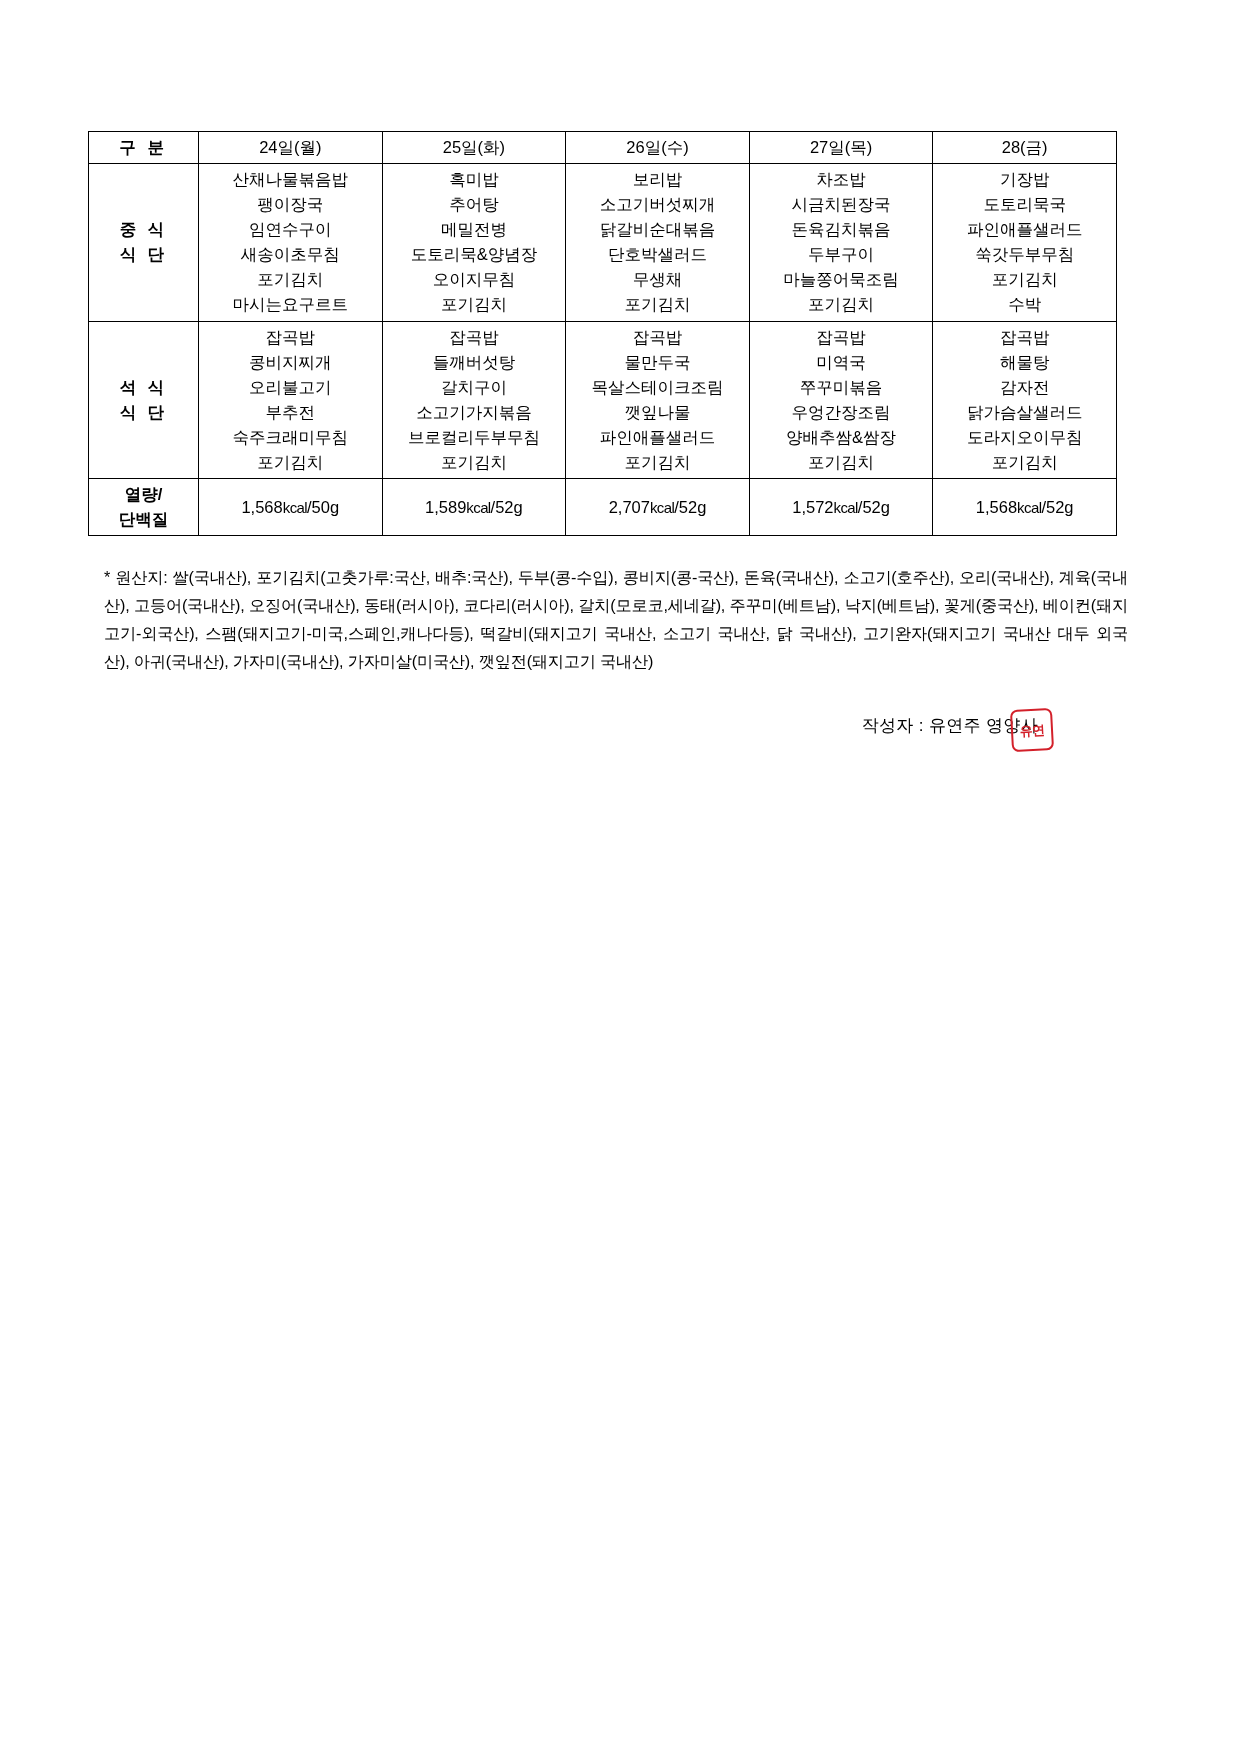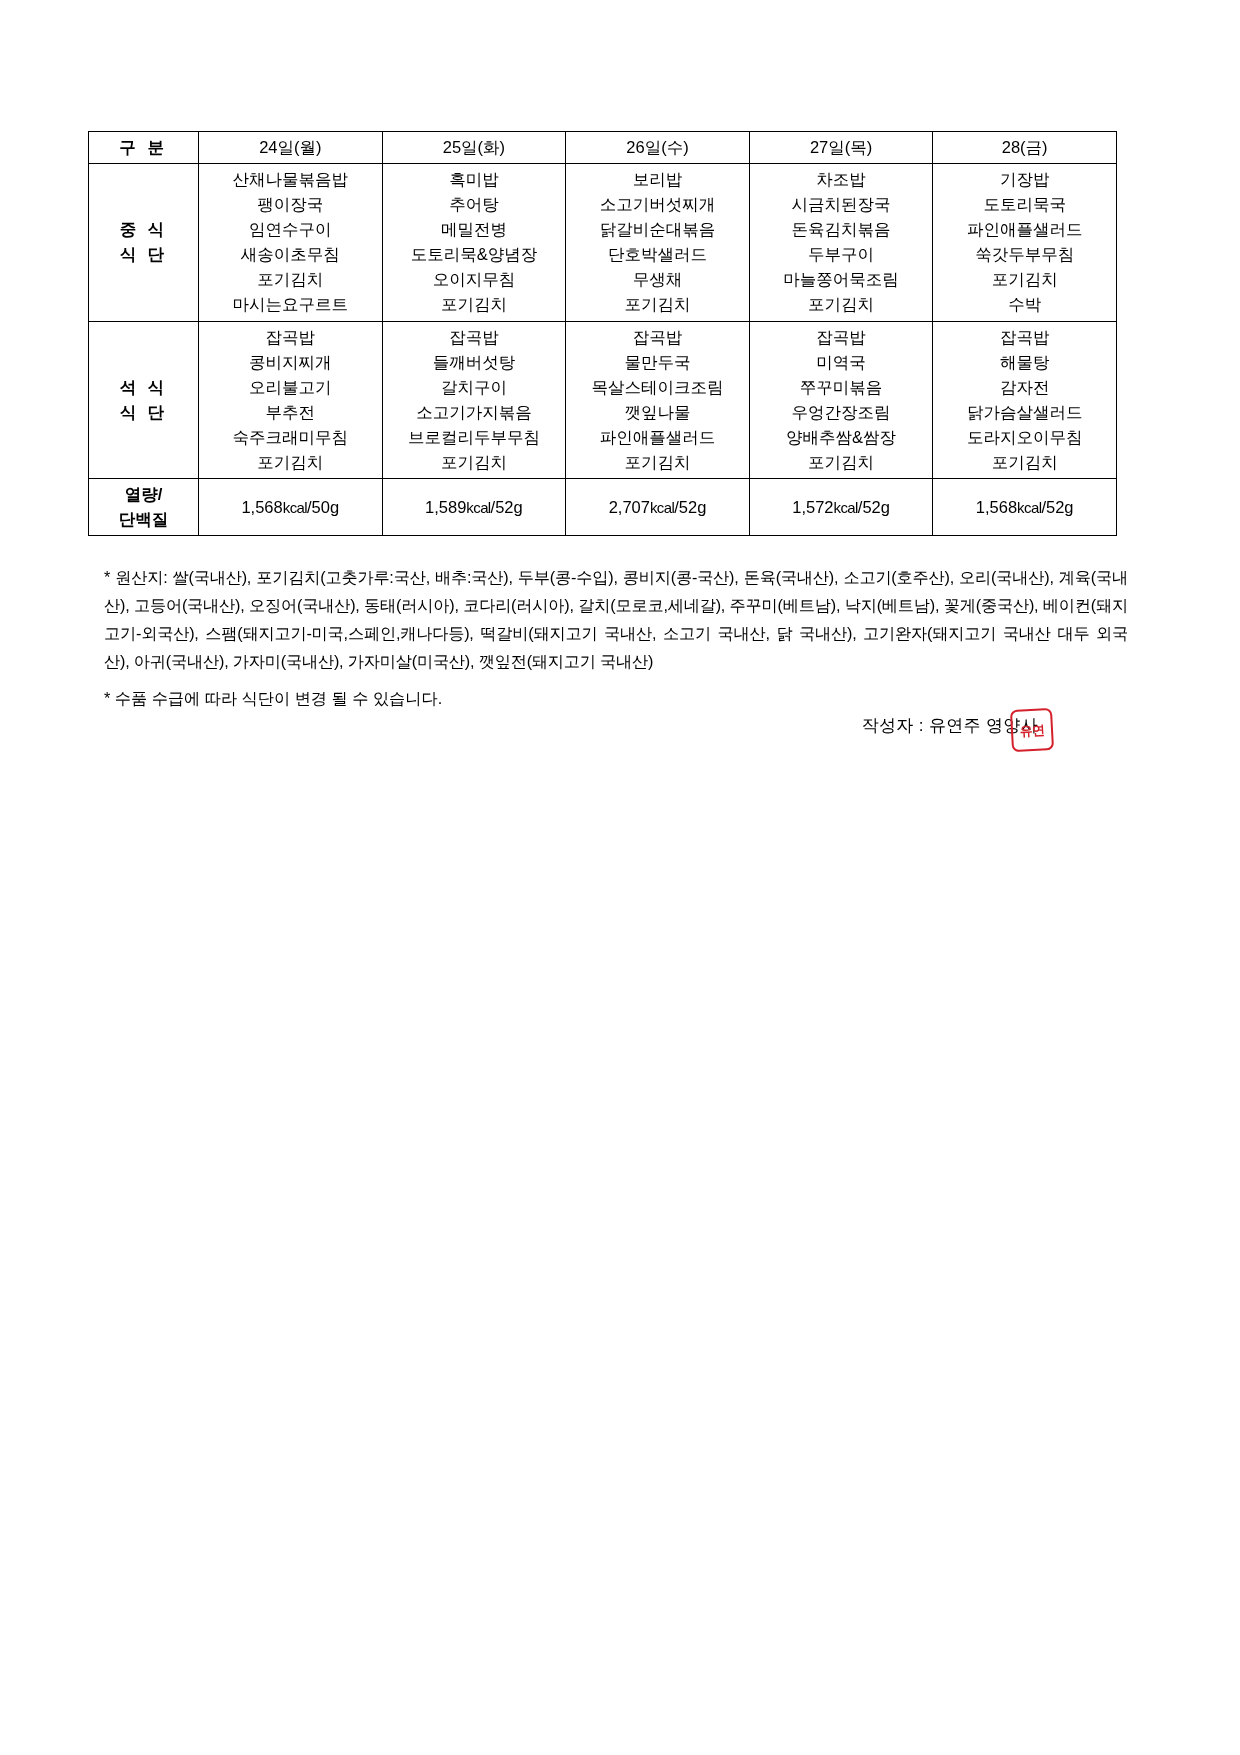--- a/index.html
+++ b/index.html
@@ -259,21 +259,20 @@
           <td class="kcal-val"><span>2,707</span><span class="u">kcal</span><span>/52g</span></td>
           <td class="kcal-val"><span>1,572</span><span class="u">kcal</span><span>/52g</span></td>
           <td class="kcal-val"><span>1,568</span><span class="u">kcal</span><span>/52g</span></td>
         </tr>
       </tbody>
     </table>
   </div>
 
   <div class="notes">
     <p class="para p-origin">* 원산지: 쌀(국내산), 포기김치(고춧가루:국산, 배추:국산), 두부(콩-수입), 콩비지(콩-국산), 돈육(국내산), 소고기(호주산), 오리(국내산), 계육(국내산), 고등어(국내산), 오징어(국내산), 동태(러시아), 코다리(러시아), 갈치(모로코,세네갈), 주꾸미(베트남), 낙지(베트남), 꽃게(중국산), 베이컨(돼지고기-외국산), 스팸(돼지고기-미국,스페인,캐나다등), 떡갈비(돼지고기 국내산, 소고기 국내산, 닭 국내산), 고기완자(돼지고기 국내산 대두 외국산), 아귀(국내산), 가자미(국내산), 가자미살(미국산), 깻잎전(돼지고기 국내산)</p>
-    <p class="para p-second">* 수품 수급에 따라 식단이 변경 될 수 있습니다.</p>
   </div>
 
   <div class="signature">
     <span class="who">작성자 :  유연주  영양사</span>
   </div>
   <div class="stamp">
     <span>유연</span>
   </div>
 
 </div>

